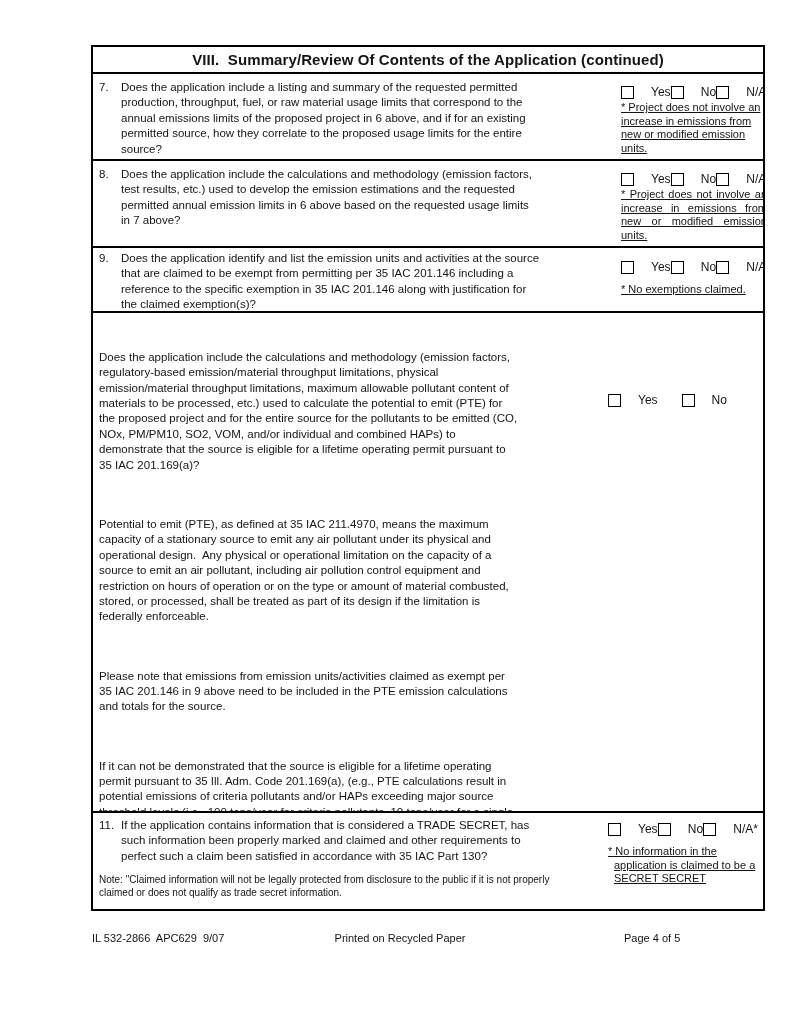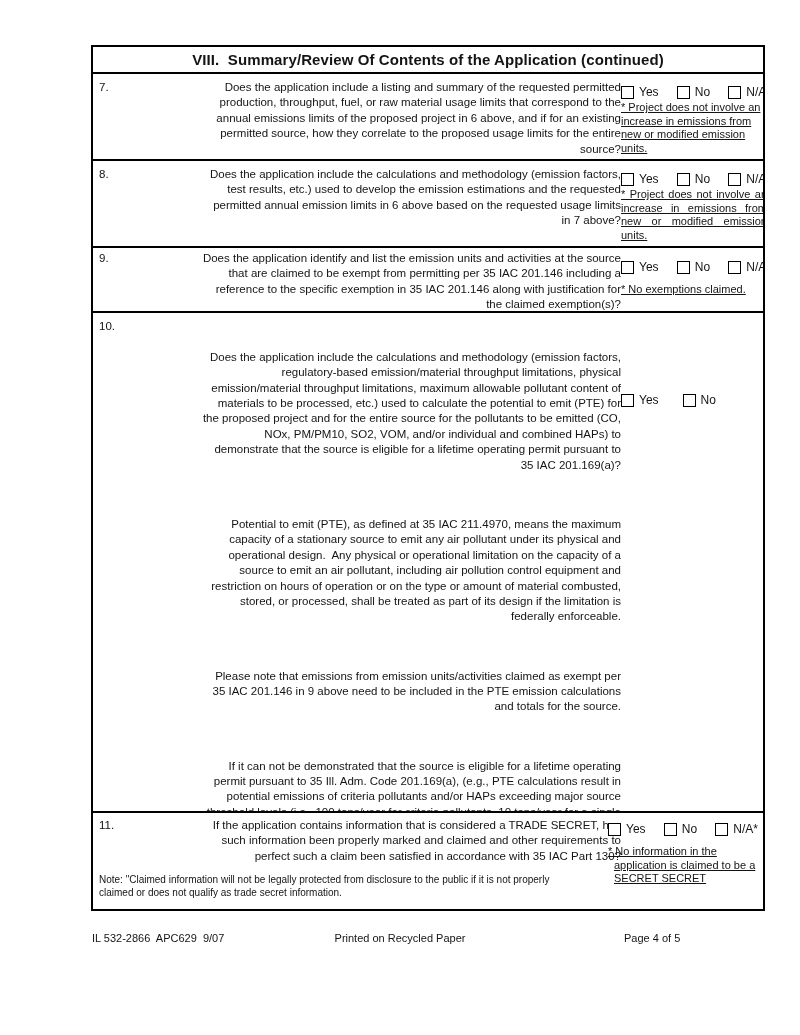--- a/index.html
+++ b/index.html
@@ -20,28 +20,28 @@
   .row{
     display:flex;box-sizing:border-box;border-bottom:2px solid #000;
     padding:6px 5px 0 6px;overflow:hidden;
   }
   .row.block{display:block;position:relative;}
   .row.last{border-bottom:none;}
   .h7{height:87px;}.h8{height:87px;}.h9{height:65px;padding-top:3px;}
   .h10{height:500px;}.h11{height:96px;padding-top:5px;}
   .qline{display:flex;}
   .num{width:22px;flex:0 0 22px;font-size:11.5px;line-height:15.4px;}
-  .qcol{width:500px;flex:0 0 500px;font-size:11.5px;line-height:15.4px;white-space:pre-wrap;text-align:right;}
+  .qcol{width:500px;flex:0 0 500px;font-size:11.5px;line-height:15.4px;white-space:pre-wrap;}
   .para{margin:0 0 13px 0;font-size:11.5px;line-height:15.4px;white-space:pre-wrap;}
   .para:last-child{margin-bottom:0;}
   .cbcol{margin-left:auto;width:150px;flex:0 0 150px;}.mt5{margin-top:5px;}.mt9{margin-top:9px;}.mt74{margin-top:74px;}
   .cbgroup{display:flex;align-items:center;}
   .cbgroup.spread{justify-content:space-between;width:150px;}
   .cbgroup.pair{gap:24px;}
-  .opt{display:inline-flex;align-items:center;gap:5px;font-size:12px;cursor:pointer;}
+  .opt{display:inline-flex;align-items:center;gap:17px;font-size:12px;cursor:pointer;}
   .cb{
     display:inline-block;width:11px;height:11px;border:1.6px solid #000;
     background:#fff;flex:0 0 auto;
   }
   .cbnote{
     margin-top:2px;font-size:11px;line-height:13.6px;white-space:pre-wrap;width:150px;text-decoration:underline;
   }
   .cbnote.justify{white-space:normal;text-align:justify;width:146px;}
   .cbnote.hang{padding-left:6px;text-indent:-6px;margin-top:9px;}
   .abs11{position:absolute;right:5px;top:9px;}
@@ -133,21 +133,20 @@
         <label class="opt">
           <span class="cb"></span>
           <span>N/A*</span>
         </label>
       </div>
       <div class="cbnote hang">* No exemptions claimed.</div>
     </div>
   </div>
 
   <div class="row h10">
-    <div class="num">10.</div>
     <div class="qcol">
       <div class="para">Does the application include the calculations and methodology (emission factors,
 regulatory-based emission/material throughput limitations, physical
 emission/material throughput limitations, maximum allowable pollutant content of
 materials to be processed, etc.) used to calculate the potential to emit (PTE) for
 the proposed project and for the entire source for the pollutants to be emitted (CO,
 NOx, PM/PM10, SO2, VOM, and/or individual and combined HAPs) to
 demonstrate that the source is eligible for a lifetime operating permit pursuant to
 35 IAC 201.169(a)?</div>
       <div class="para">Potential to emit (PTE), as defined at 35 IAC 211.4970, means the maximum

